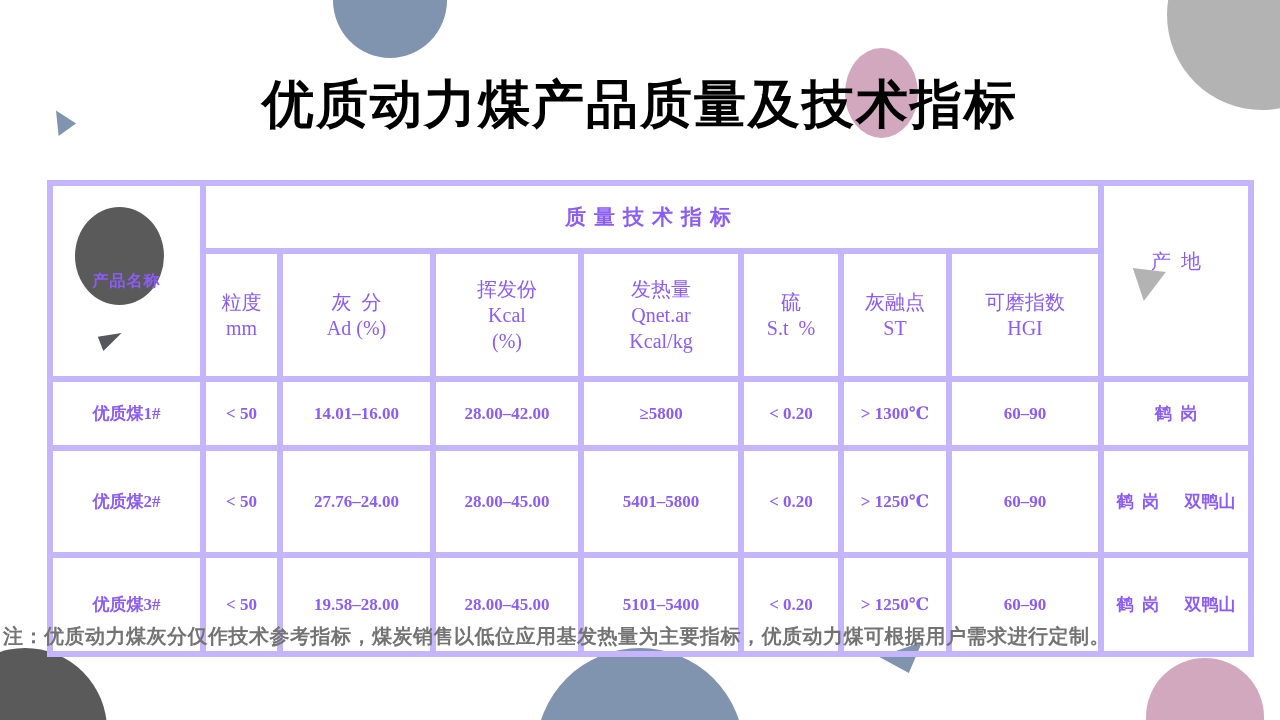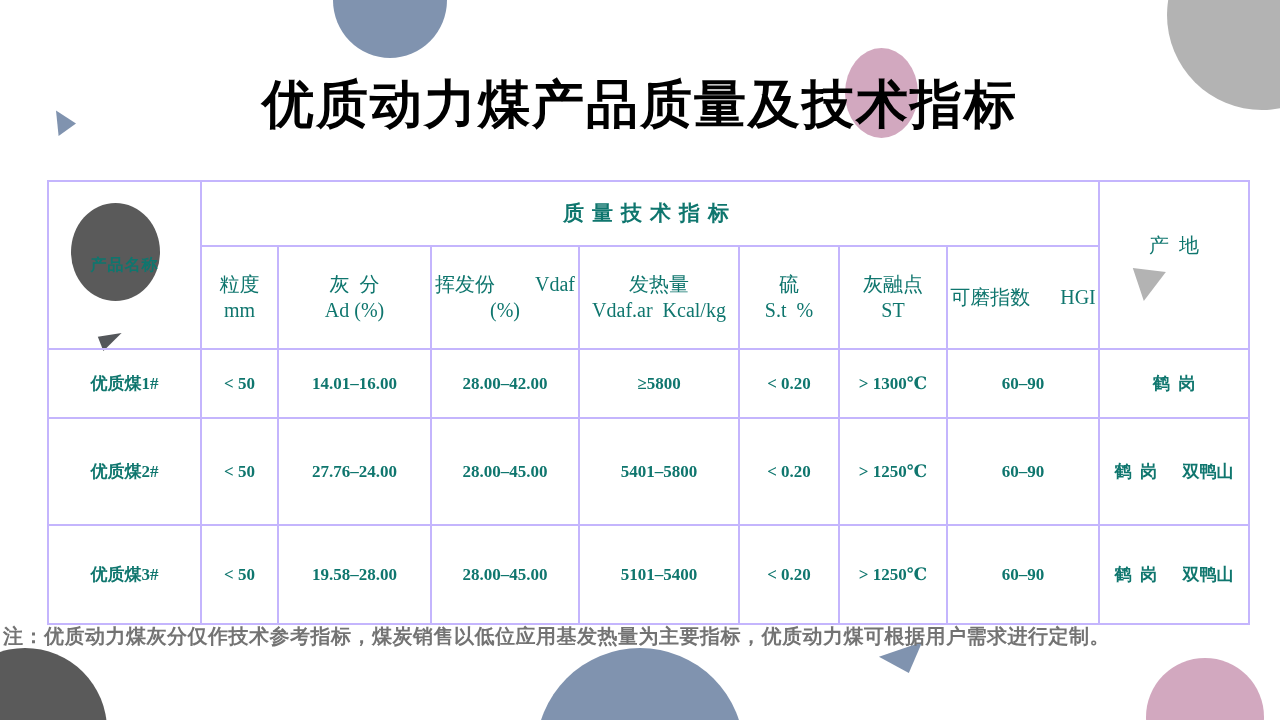--- a/index.html
+++ b/index.html
@@ -26,22 +26,22 @@
     position:absolute;z-index:2;left:0;top:70px;width:1280px;
     text-align:center;font-family:"Liberation Sans","DejaVu Sans",sans-serif;
     font-size:52px;font-weight:900;letter-spacing:2px;color:#000;margin:0;
   }
   
   .spec-table{
     position:absolute;z-index:2;left:47px;top:180px;width:1201px;height:420px;
     border-collapse:collapse;table-layout:fixed;background:transparent;
   }
   .spec-table td{
-    border:2px solid #c4b5fd;text-align:center;vertical-align:middle;
-    padding:0;color:#0f766e;overflow:hidden;
+    border:6px solid #c4b5fd;text-align:center;vertical-align:middle;
+    padding:12px;color:#8b5cf6;overflow:hidden;
   }
   .hdr{font-size:20px;font-weight:bold;}
   .line{white-space:pre-wrap;line-height:26px;font-weight:normal;font-size:20px;}
   .group-hdr{font-size:21px;font-weight:bold;letter-spacing:8px;}
   .data-cell{font-size:17px;font-weight:bold;white-space:pre-wrap;border-radius:11px;}
   .name-cell{position:relative;}
   .name-ellipse{position:absolute;left:22px;top:21px;width:89px;height:98px;border-radius:50%;z-index:0;}
   .corner-label{position:relative;z-index:1;font-size:16px;font-weight:bold;letter-spacing:1px;}
   .origin-hdr{vertical-align:middle;font-size:21px;font-weight:bold;white-space:pre-wrap;}
   .origin-hdr .line{padding-bottom:40px;}
@@ -95,26 +95,26 @@
     <tr style="height:89px">
       <td class="hdr">
         <div class="line">粒度</div>
         <div class="line">mm</div>
       </td>
       <td class="hdr">
         <div class="line">灰  分</div>
         <div class="line">Ad (%)</div>
       </td>
       <td class="hdr">
-        <div class="line">挥发份        Vdaf</div>
+        <div class="line">挥发份        Kcal</div>
         <div class="line">(%)</div>
       </td>
       <td class="hdr">
         <div class="line">发热量</div>
-        <div class="line">Vdaf.ar  Kcal/kg</div>
+        <div class="line">Qnet.ar  Kcal/kg</div>
       </td>
       <td class="hdr">
         <div class="line">硫</div>
         <div class="line">S.t  %</div>
       </td>
       <td class="hdr">
         <div class="line">灰融点      ST</div>
         <div class="line"></div>
       </td>
       <td class="hdr">

